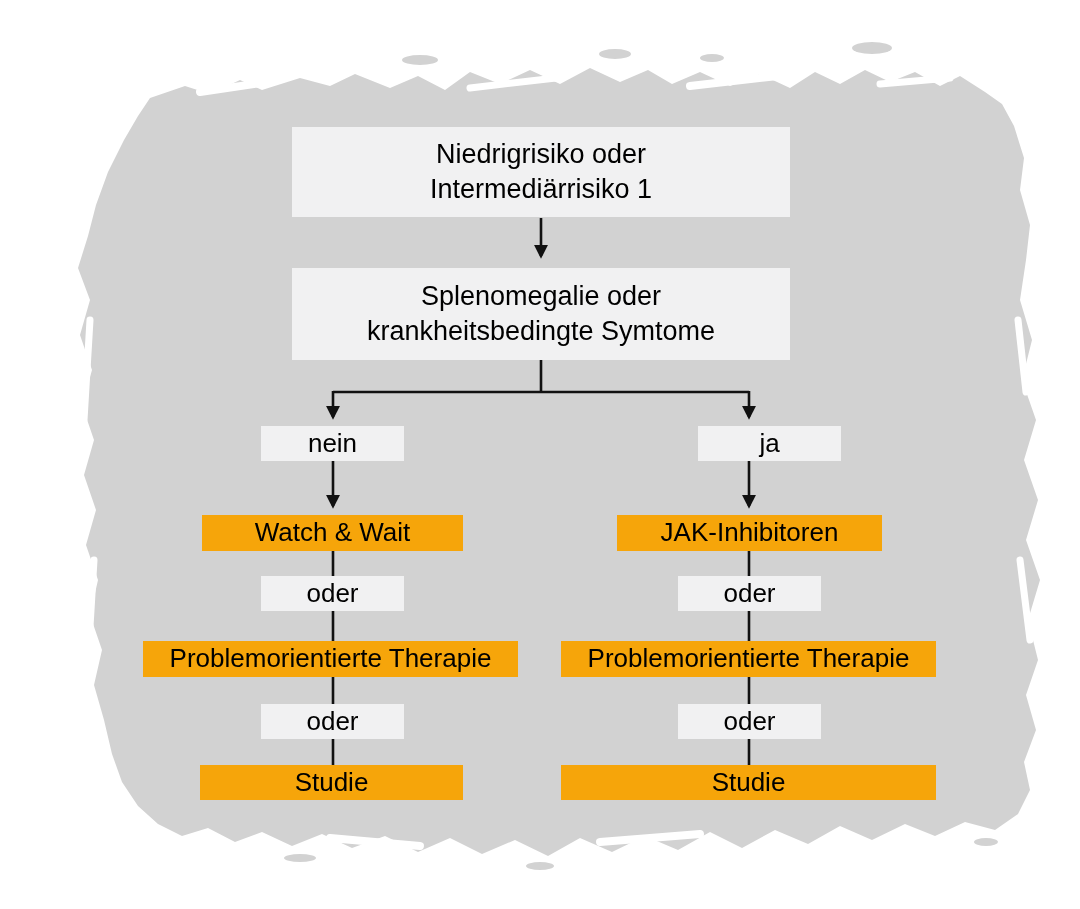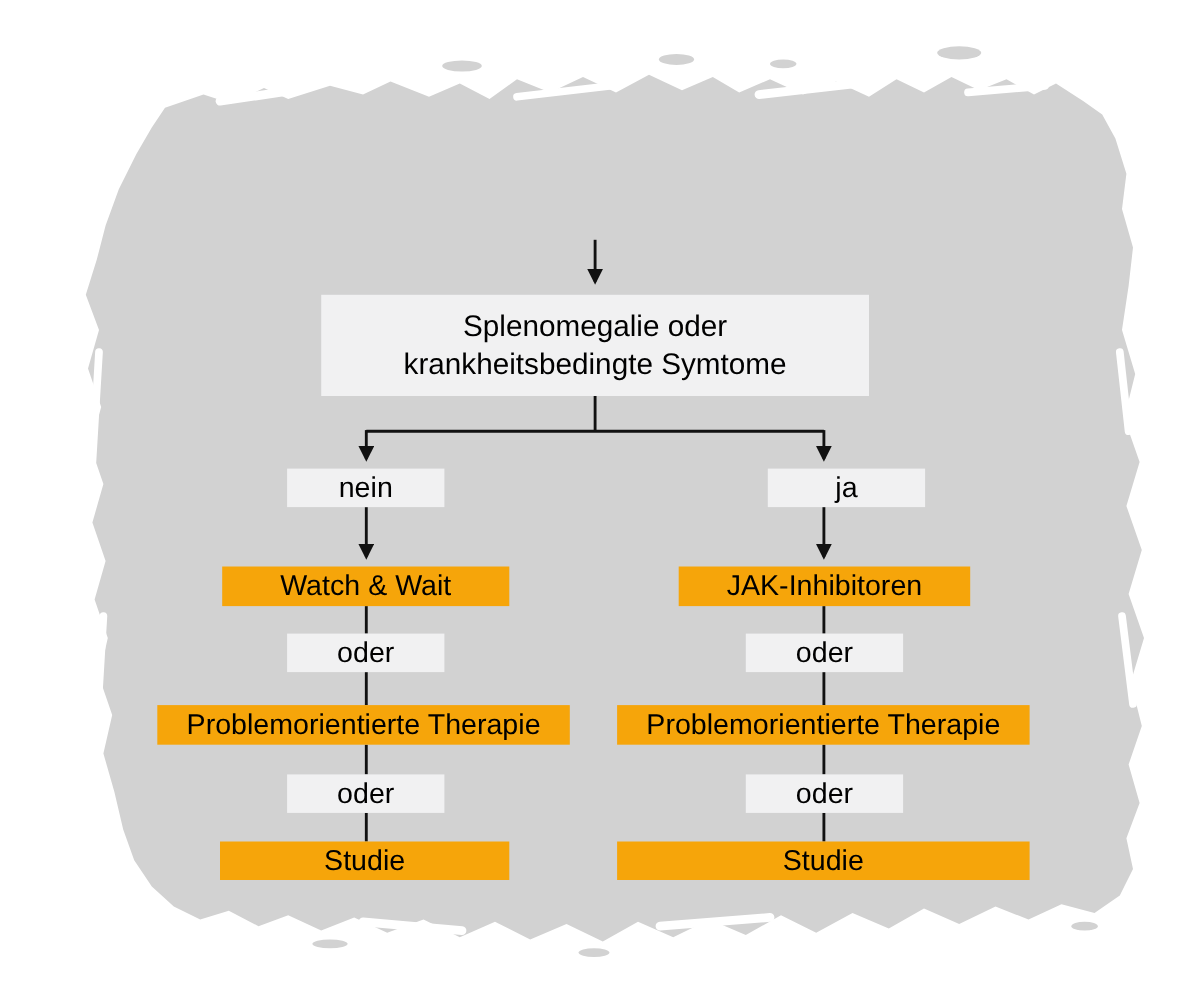--- a/index.html
+++ b/index.html
@@ -117,20 +117,22 @@
       <path class="connector" d="M333,611 V641" style="stroke: rgb(17, 17, 17);"></path>
       <path class="connector" d="M333,677 V704" style="stroke: rgb(17, 17, 17);"></path>
       <path class="connector" d="M333,739 V765" style="stroke: rgb(17, 17, 17);"></path>
       <path class="connector" d="M749,551 V576" style="stroke: rgb(17, 17, 17);"></path>
       <path class="connector" d="M749,611 V641" style="stroke: rgb(17, 17, 17);"></path>
       <path class="connector" d="M749,677 V704" style="stroke: rgb(17, 17, 17);"></path>
       <path class="connector" d="M749,739 V765" style="stroke: rgb(17, 17, 17);"></path>
     </g>
   </svg>
 
+  <div class="node big root-box" style="background-color: rgb(241, 241, 242);">Niedrigrisiko oder
+Intermediärrisiko 1</div>
 
   <div class="node nein-box" style="background-color: rgb(241, 241, 242);">nein</div>
 
   <div class="node big condition-box" style="background-color: rgb(241, 241, 242);">Splenomegalie oder
 krankheitsbedingte Symtome</div>
 
   <div class="node ja-box" style="background-color: rgb(241, 241, 242);">ja</div>
 
   <div class="node watch-box" style="background-color: rgb(246, 165, 10);">Watch &amp; Wait</div>
 

